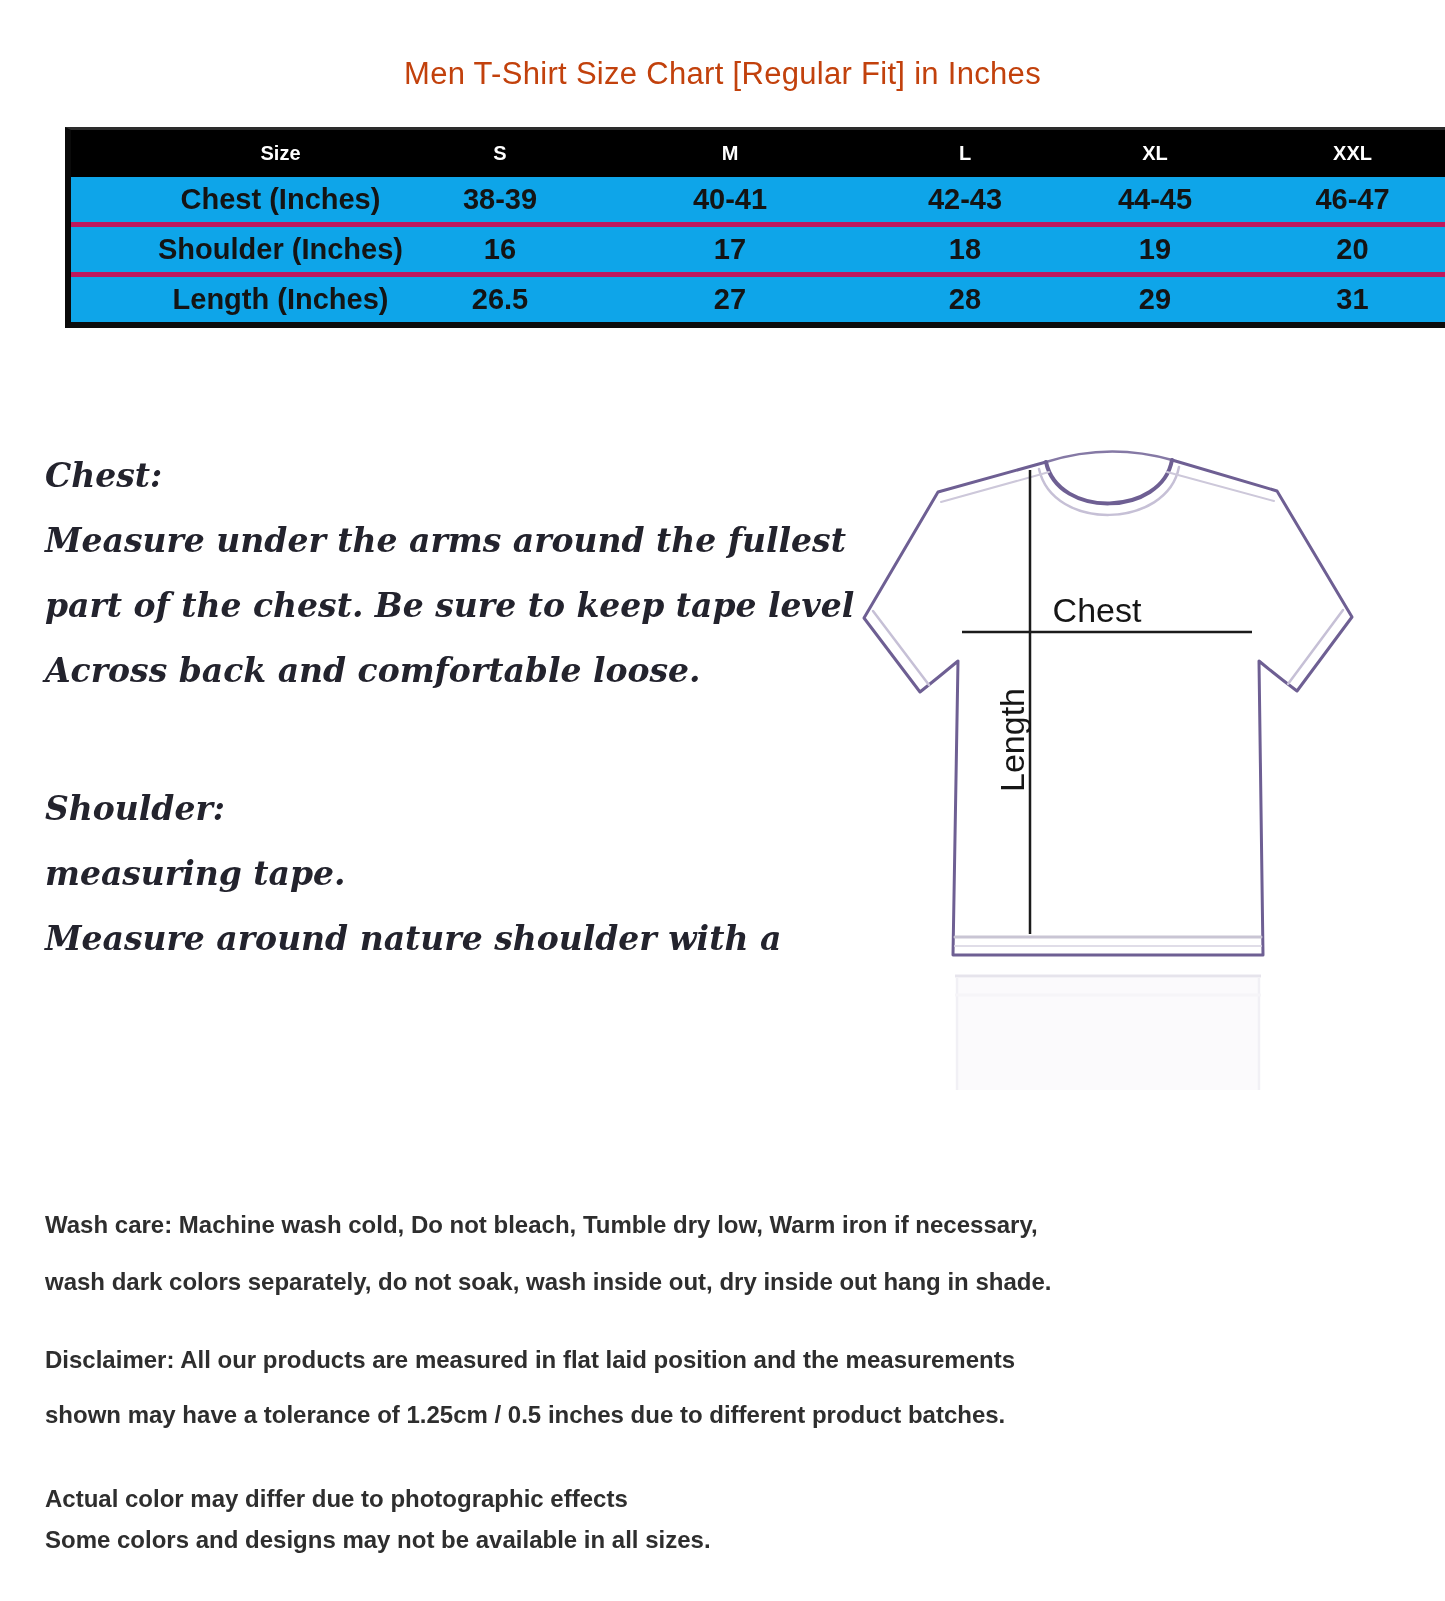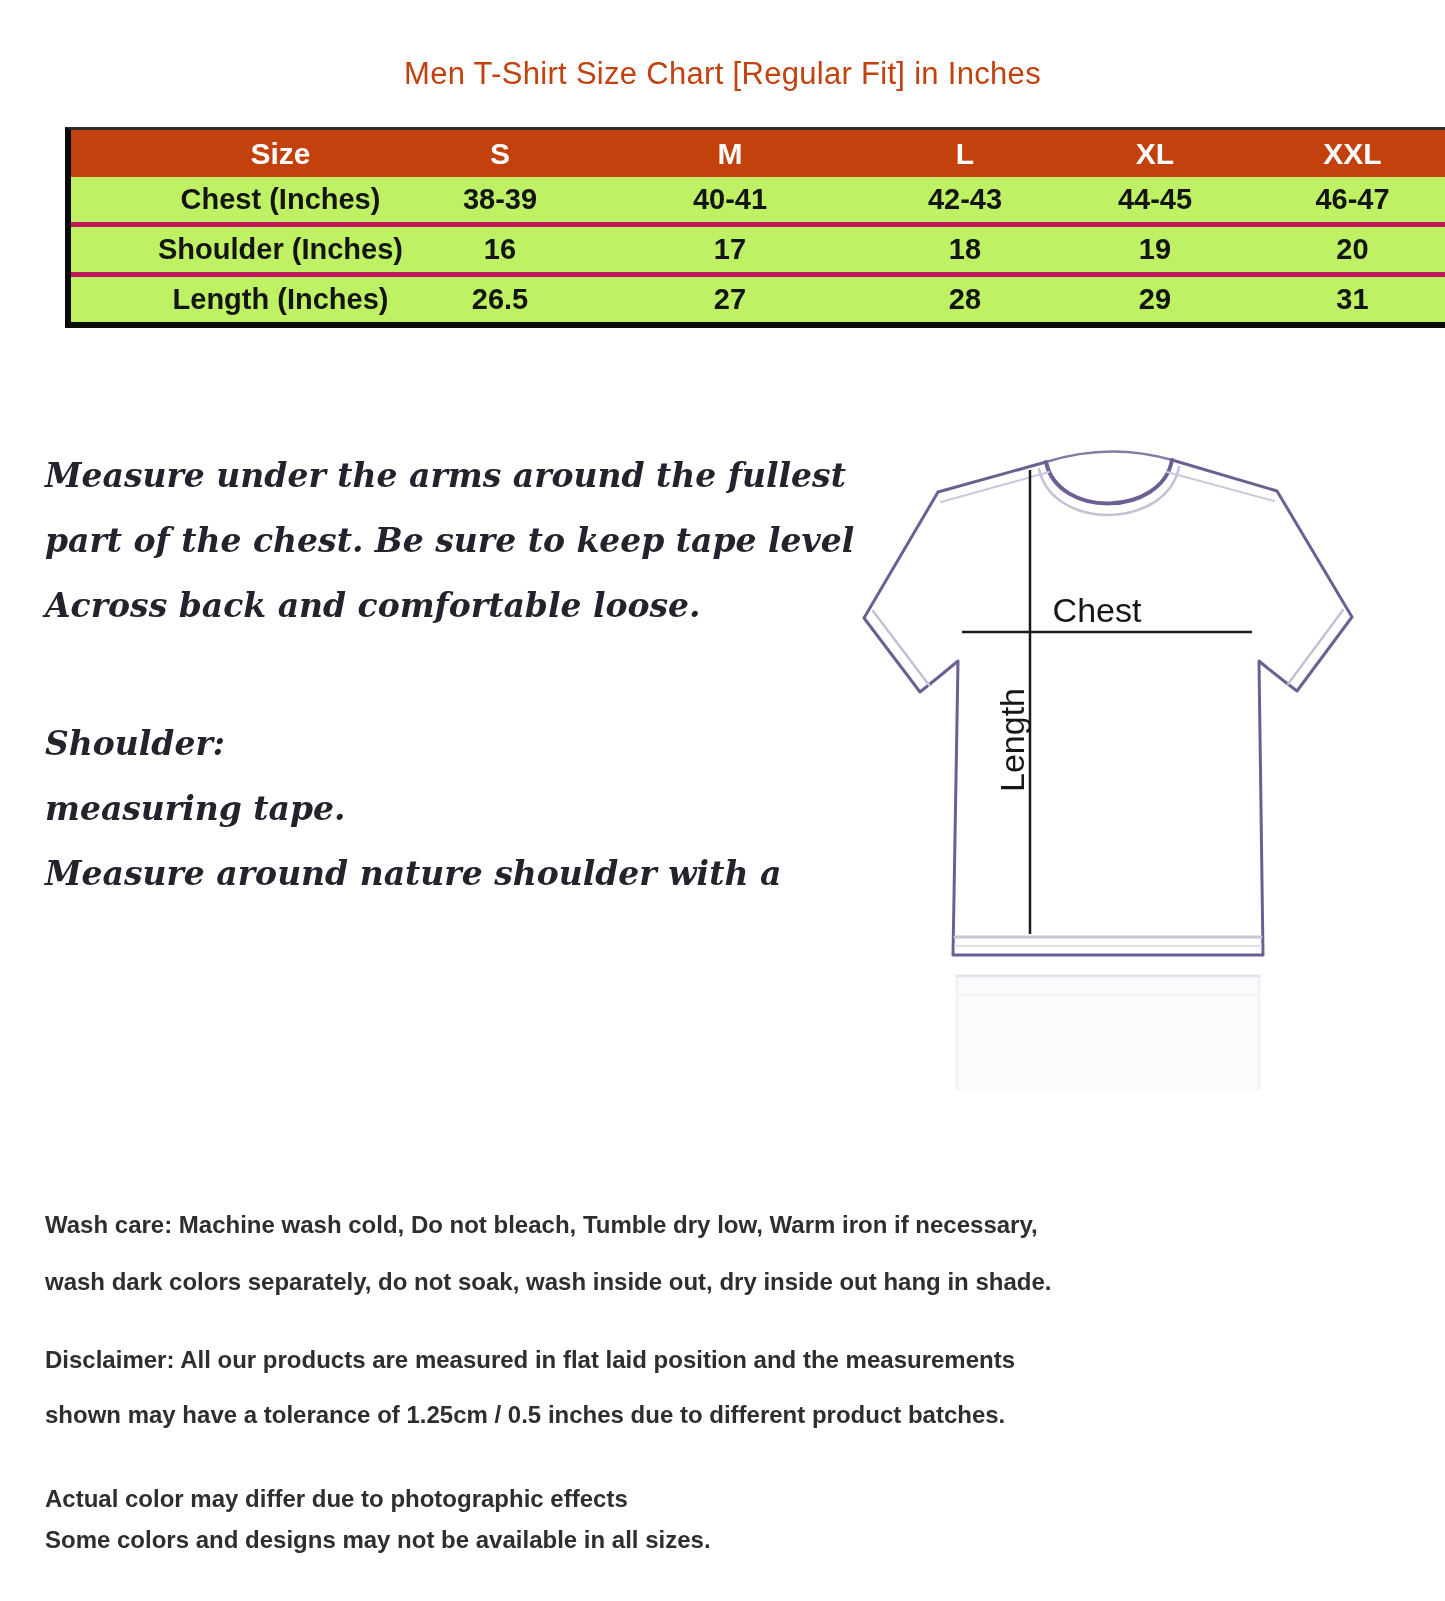--- a/index.html
+++ b/index.html
@@ -24,25 +24,25 @@
     border-top:3px solid #2c2c2c;
     border-left:6px solid #0a0a0a;
     border-bottom:6px solid #0c0c0c;
   }
   .t-row {
     display:grid;
     grid-template-columns:349px 160px 300px 170px 210px 185px;
     align-items:center;
   }
   .t-row.header-row {
-    background:#c2410c; color:#ffffff;
-    height:47px; font-size:30px; font-weight:700;
+    background:#000000; color:#ffffff;
+    height:47px; font-size:20px; font-weight:700;
   }
   .t-row.body-row {
-    background:#bef264; color:#141414;
+    background:#0ea5e9; color:#141414;
     height:45px; font-size:29px; font-weight:700;
   }
   .t-row.body-row + .t-row.body-row { border-top:5px solid #be185d; }
   .cell { text-align:center; white-space:nowrap; }
   .cell.label-cell { padding-left:70px; }
 
   
   .measure-guide {
     position:absolute; left:45px; top:443px;
     font-family:"DejaVu Serif", serif;
@@ -99,20 +99,21 @@
     <div class="cell label-cell">Length (Inches)</div>
     <div class="cell">26.5</div>
     <div class="cell">27</div>
     <div class="cell">28</div>
     <div class="cell">29</div>
     <div class="cell">31</div>
   </div>
 </div>
 
 <div class="measure-guide">
+  <div class="g-line">Chest:</div>
   <div class="g-line">Measure under the arms around the fullest</div>
   <div class="g-line">part of the chest. Be sure to keep tape level</div>
   <div class="g-line">Across back and comfortable loose.</div>
   <div class="g-spacer"></div>
   <div class="g-line">Shoulder:</div>
   <div class="g-line">measuring tape.</div>
   <div class="g-line">Measure around nature shoulder with a</div>
 </div>
 
 <svg class="shirt-diagram" width="560" height="700" viewBox="0 0 560 700">

